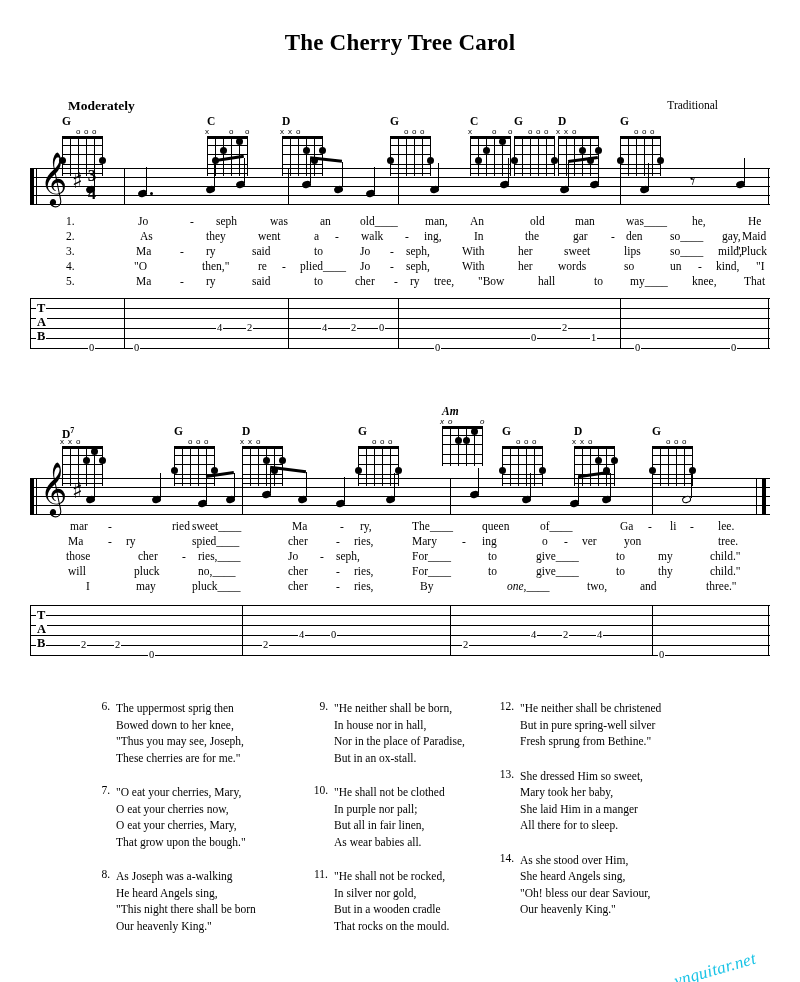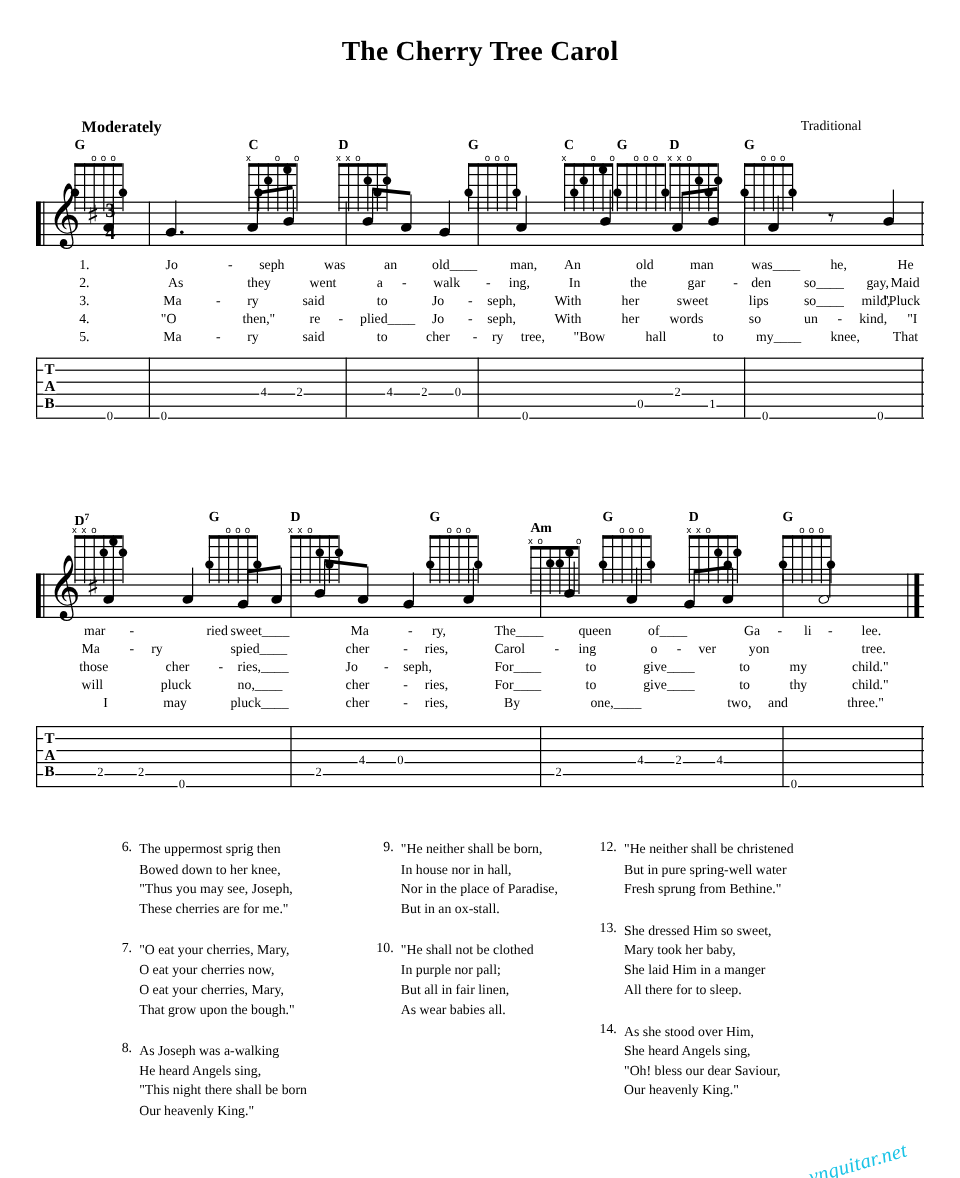--- a/index.html
+++ b/index.html
@@ -590,21 +590,21 @@
           <div class="vline" style="left: 0px;"></div>
           <div class="vline" style="left: 8px;"></div>
           <div class="vline" style="left: 16px;"></div>
           <div class="vline" style="left: 24px;"></div>
           <div class="vline" style="left: 32px;"></div>
           <div class="vline" style="left: 40px;"></div>
           <div class="dot" style="left: -3px; top: 20.5px;"></div>
           <div class="dot" style="left: 37px; top: 20.5px;"></div>
         </div>
       </div>
-      <div class="chordbox" style="left: 440px; top: 433px;">
+      <div class="chordbox" style="left: 440px; top: 404px; font-style: italic;">
         <div class="chordname">Am</div>
         <div class="markrow">
           <span style="left: 0px;">x</span>
           <span style="left: 8px;">o</span>
           <span style="left: 40px;">o</span>
         </div>
         <div class="grid">
           <div class="nut"></div>
           <div class="hline" style="top: 9.2px;"></div>
           <div class="hline" style="top: 18.4px;"></div>
@@ -792,21 +792,21 @@
         <span style="left: 688px;">lee.</span>
       </div>
       <div class="lyric-line">
         <span style="left: 38px;">Ma</span>
         <span style="left: 78px;">-</span>
         <span style="left: 96px;">ry</span>
         <span style="left: 162px;">spied____</span>
         <span style="left: 258px;">cher</span>
         <span style="left: 306px;">-</span>
         <span style="left: 324px;">ries,</span>
-        <span style="left: 382px;">Carol</span>
+        <span style="left: 382px;">Mary</span>
         <span style="left: 432px;">-</span>
         <span style="left: 452px;">ing</span>
         <span style="left: 512px;">o</span>
         <span style="left: 534px;">-</span>
         <span style="left: 552px;">ver</span>
         <span style="left: 594px;">yon</span>
         <span style="left: 688px;">tree.</span>
       </div>
       <div class="lyric-line">
         <span style="left: 36px;">those</span>
@@ -838,22 +838,22 @@
         <span style="left: 680px;">child."</span>
       </div>
       <div class="lyric-line">
         <span style="left: 56px;">I</span>
         <span style="left: 106px;">may</span>
         <span style="left: 162px;">pluck____</span>
         <span style="left: 258px;">cher</span>
         <span style="left: 306px;">-</span>
         <span style="left: 324px;">ries,</span>
         <span style="left: 390px;">By</span>
-        <span style="left: 462px;">one,____</span>
-        <span style="left: 576px;">two,</span>
+        <span style="left: 477px; font-style: italic;">one,____</span>
+        <span style="left: 557px;">two,</span>
         <span style="left: 610px;">and</span>
         <span style="left: 676px;">three."</span>
       </div>
     </div>
 
   <div class="tab" id="tab-2" style="top:605px;">
     <div class="tl" style="top:0;"></div>
     <div class="tl" style="top:10px;"></div>
     <div class="tl" style="top:20px;"></div>
     <div class="tl" style="top:30px;"></div>
@@ -922,27 +922,36 @@
         </div>
         <div class="vblock">
           <div class="vnum">10.</div>
           <div class="vlines">
             <div>"He shall not be clothed</div>
             <div>In purple nor pall;</div>
             <div>But all in fair linen,</div>
             <div>As wear babies all.</div>
           </div>
         </div>
+        <div class="vblock">
+          <div class="vnum">11.</div>
+          <div class="vlines">
+            <div>"He shall not be rocked,</div>
+            <div>In silver nor gold,</div>
+            <div>But in a wooden cradle</div>
+            <div>That rocks on the mould.</div>
+          </div>
+        </div>
       </div>
     <div class="vcol" id="vcol-2" style="left:492px;width:230px;">
         <div class="vblock">
           <div class="vnum">12.</div>
           <div class="vlines">
             <div>"He neither shall be christened</div>
-            <div>But in pure spring-well water</div>
+            <div>But in pure spring-well silver</div>
             <div>Fresh sprung from Bethine."</div>
           </div>
         </div>
         <div class="vblock">
           <div class="vnum">13.</div>
           <div class="vlines">
             <div>She dressed Him so sweet,</div>
             <div>Mary took her baby,</div>
             <div>She laid Him in a manger</div>
             <div>All there for to sleep.</div>

